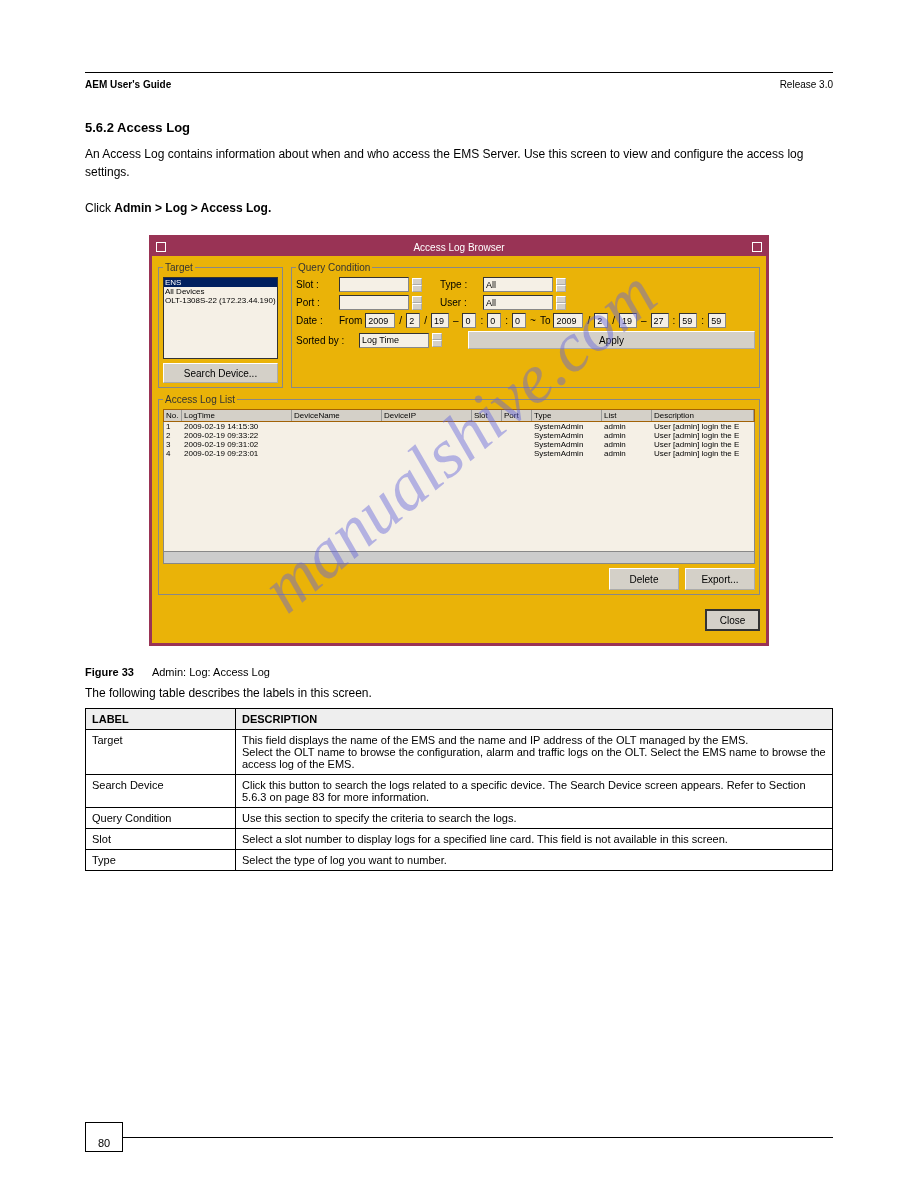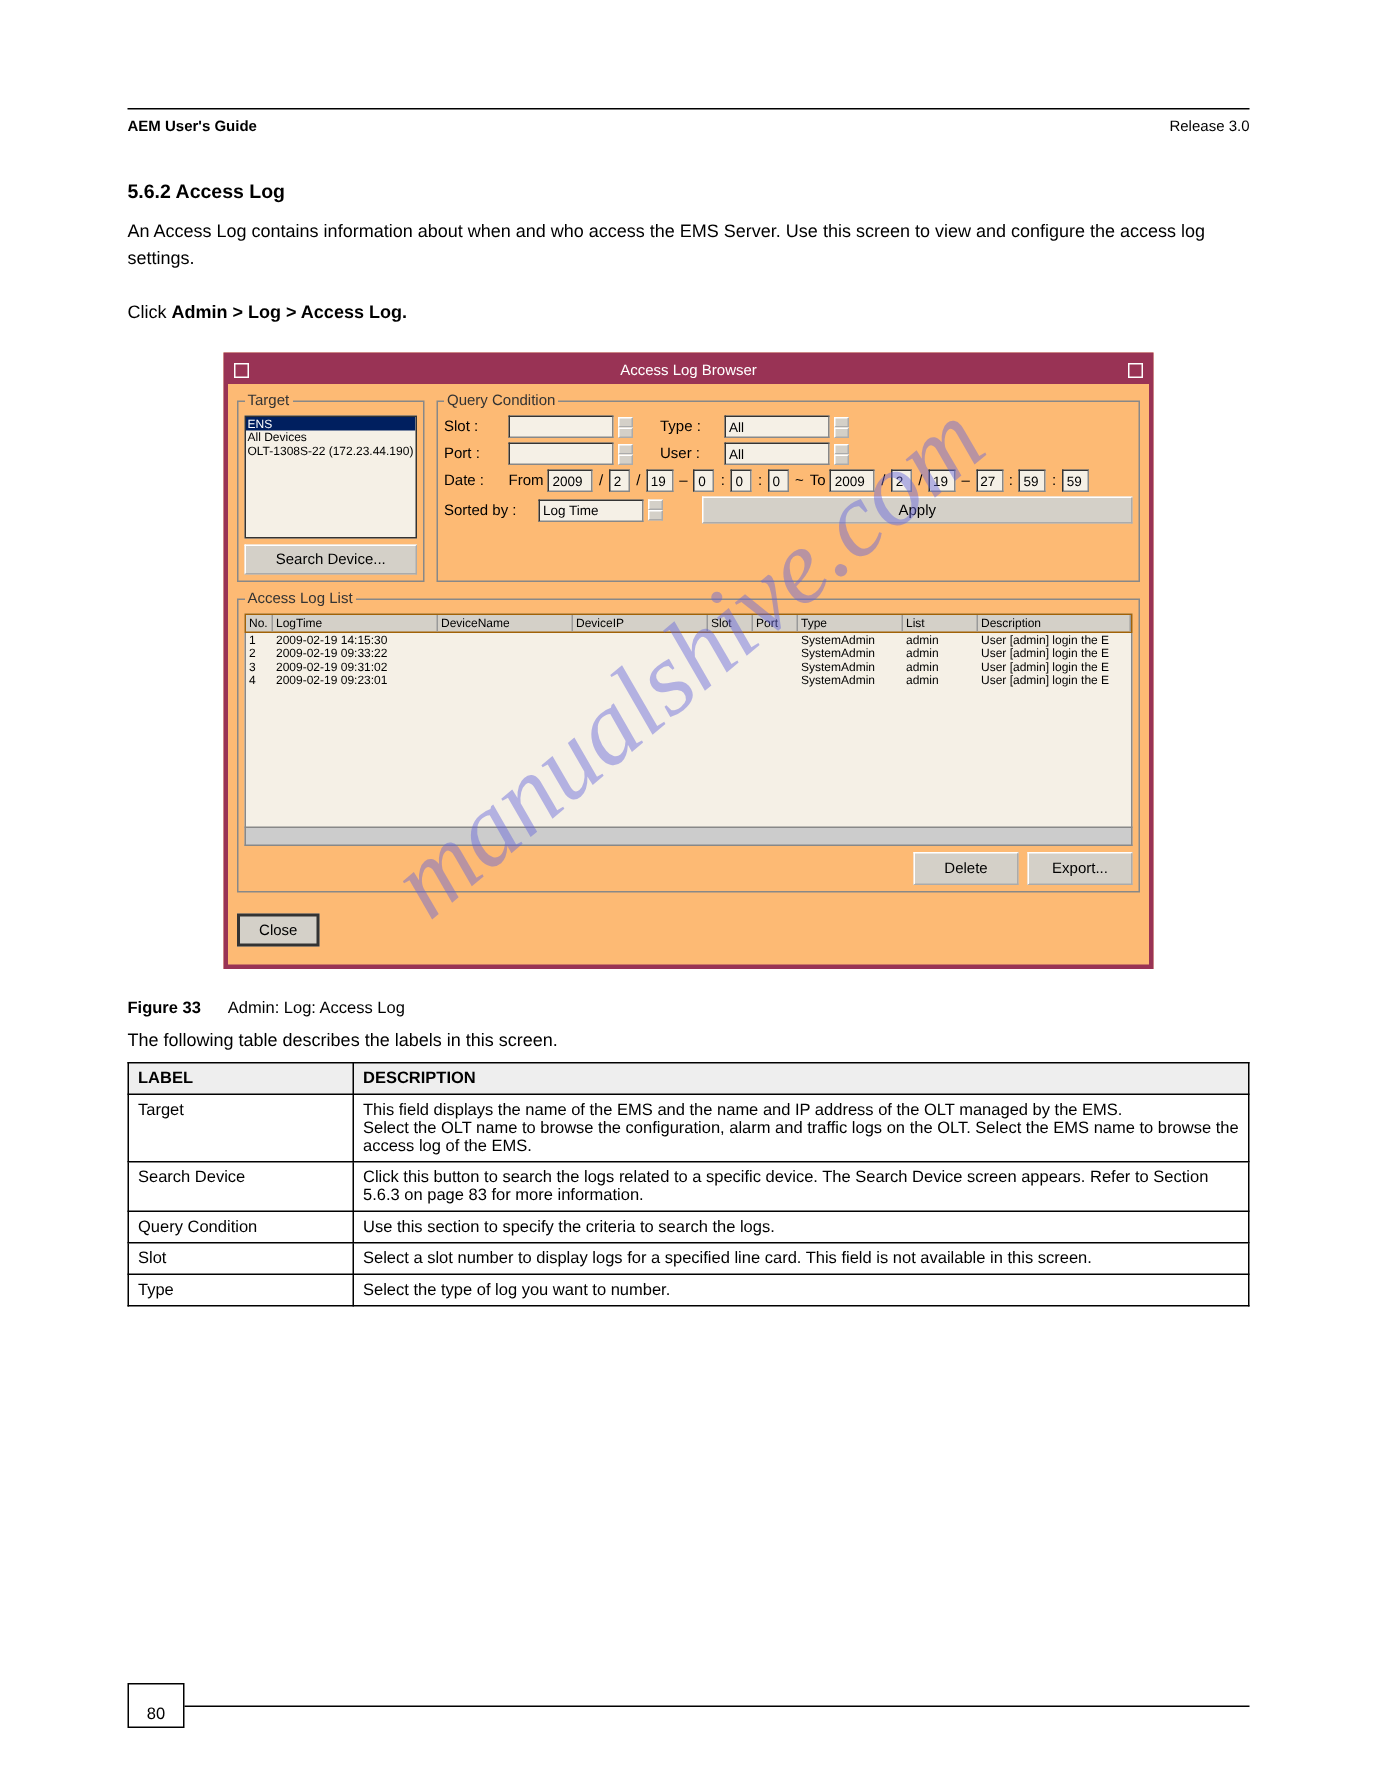--- a/index.html
+++ b/index.html
@@ -6,21 +6,21 @@
 body { width: 918px; height: 1188px; background: #fff; font-family: Arial, sans-serif; position: relative; }
 .page { padding: 72px 85px 40px 85px; position: relative; height: 100%; }
 .top-rule { border-top: 1px solid #000; margin-bottom: 6px; }
 .header-row { font-size: 10px; color: #000; display: flex; justify-content: space-between; margin-bottom: 30px; }
 .header-left { font-weight: bold; text-align: center; }
 .intro { font-size: 12px; color: #000; line-height: 1.5; margin: 10px 0 20px 0; }
 .pathline { font-size: 12px; margin-bottom: 20px; }
 .pathline b { font-weight: bold; }
 
 .screenshot-wrap { margin: 0 auto 20px auto; width: 620px; position: relative; }
-.window { border: 3px solid #993355; background: #fdba74; font-family: "MS Sans Serif", Tahoma, sans-serif; }
+.window { border: 3px solid #993355; background: #eab308; font-family: "MS Sans Serif", Tahoma, sans-serif; }
 .titlebar { background: #993355; color: #fff; height: 18px; font-size: 10px; display: flex; align-items: center; padding: 0 4px; }
 .titlebar .title-text { flex: 1; text-align: center; }
 .win-body { padding: 6px; display: flex; flex-direction: column; gap: 6px; }
 
 .upper { display: flex; gap: 8px; }
 fieldset.grp { border: 1px solid #888; font-size: 10px; padding: 4px; position: relative; }
 fieldset.grp legend { color: #333; padding: 0 2px; font-size: 10px; }
 .target-box { width: 125px; }
 .target-list { background: #f5f0e6; border: 1px solid #333; height: 82px; font-size: 8px; overflow: hidden; }
 .target-list .sel { background: #001f5f; color: #fff; padding: 0 1px; }
@@ -49,21 +49,21 @@
 .c-di { width: 90px; }
 .c-sl { width: 30px; }
 .c-pt { width: 30px; }
 .c-ty { width: 70px; }
 .c-us { width: 50px; }
 .c-de { flex: 1; }
 .scrollbar { height: 12px; background: #ccc; border: 1px solid #888; border-top: none; }
 
 .btn-row { display: flex; justify-content: flex-end; gap: 6px; margin-top: 4px; }
 .dlgbtn { width: 70px; height: 22px; background: #d4d0c8; border: 1px outset #fff; font-size: 10px; }
-.close-row { display: flex; justify-content: flex-start; margin-top: 8px; padding-bottom: 6px; }
+.close-row { display: flex; justify-content: flex-end; margin-top: 8px; padding-bottom: 6px; }
 .close-btn { width: 55px; height: 22px; background: #d4d0c8; border: 2px solid #333; font-size: 10px; }
 
 .watermark { position: absolute; left: 50%; top: 50%; transform: translate(-50%, -50%) rotate(-40deg); font-size: 70px; color: rgba(100, 100, 220, 0.45); font-style: italic; pointer-events: none; z-index: 50; font-family: Georgia, serif; white-space: nowrap; }
 
 .caption-row { font-size: 11px; margin: 12px 0 6px 0; display: flex; }
 .caption-row .cap-left { font-weight: bold; margin-right: 18px; }
 
 .desc-table { width: 100%; border-collapse: collapse; font-size: 11px; margin-top: 6px; }
 .desc-table th, .desc-table td { border: 1px solid #000; padding: 4px 6px; text-align: left; vertical-align: top; }
 .desc-table thead tr { background: #eee; }

